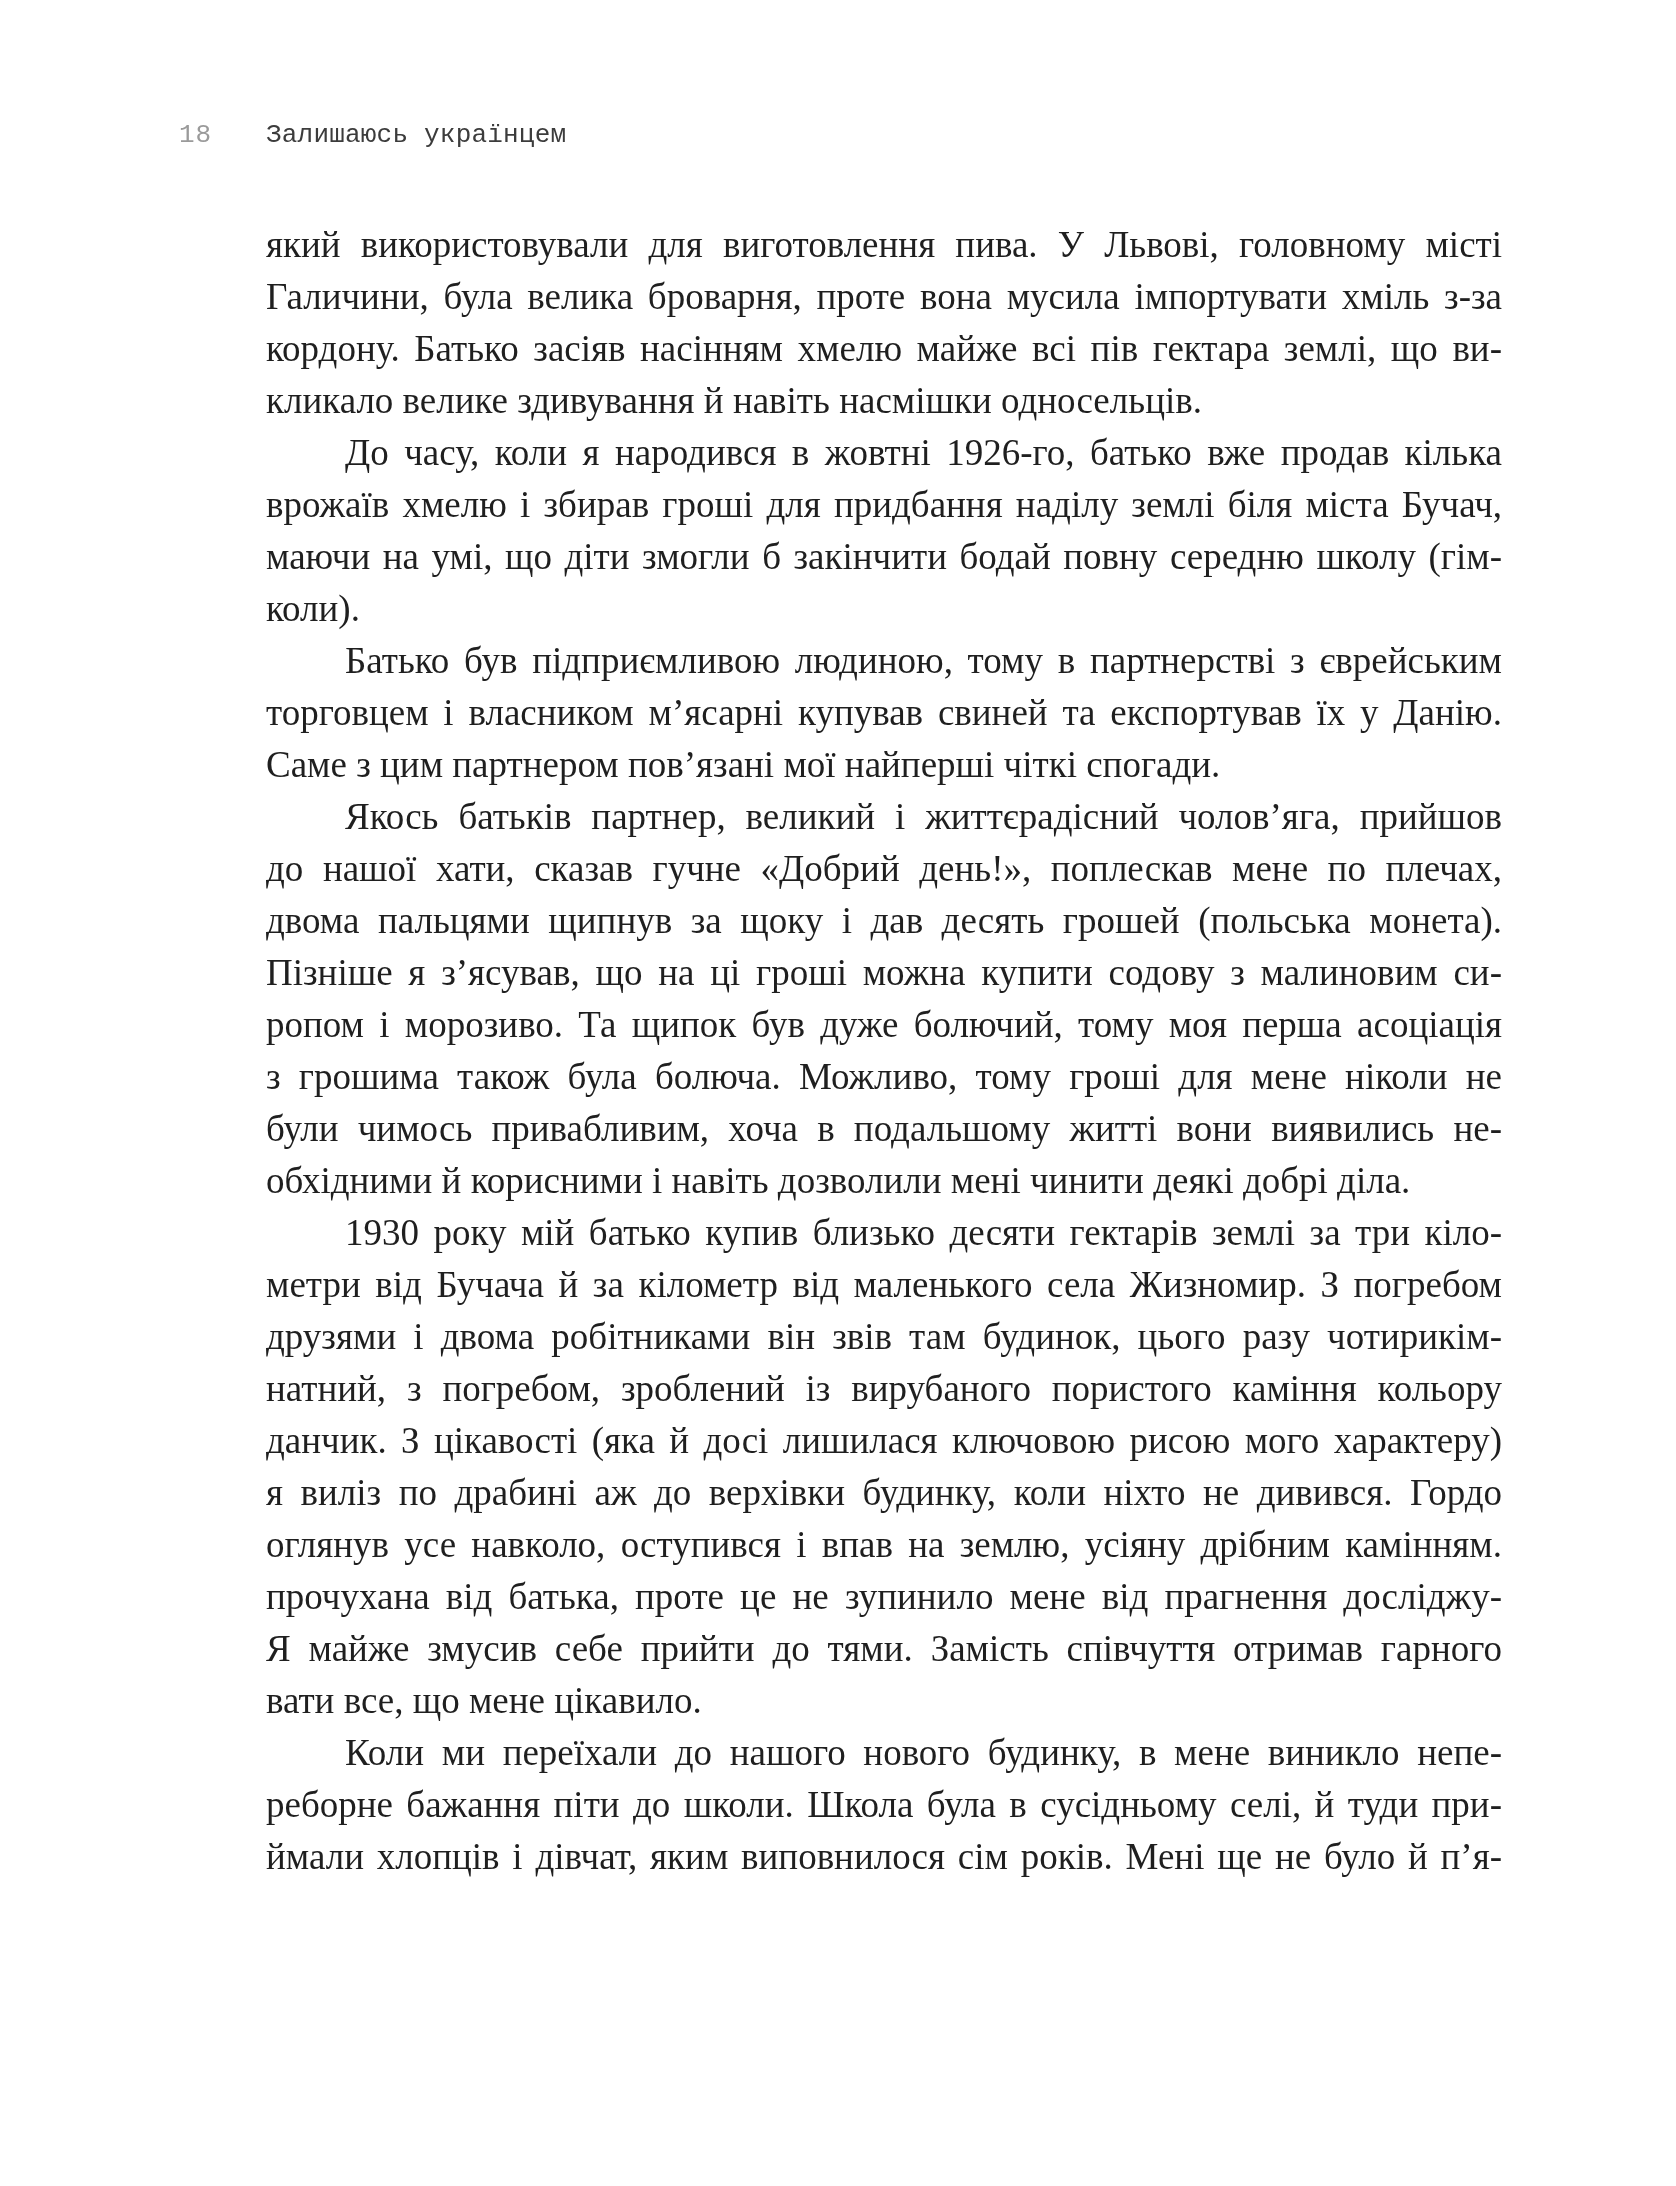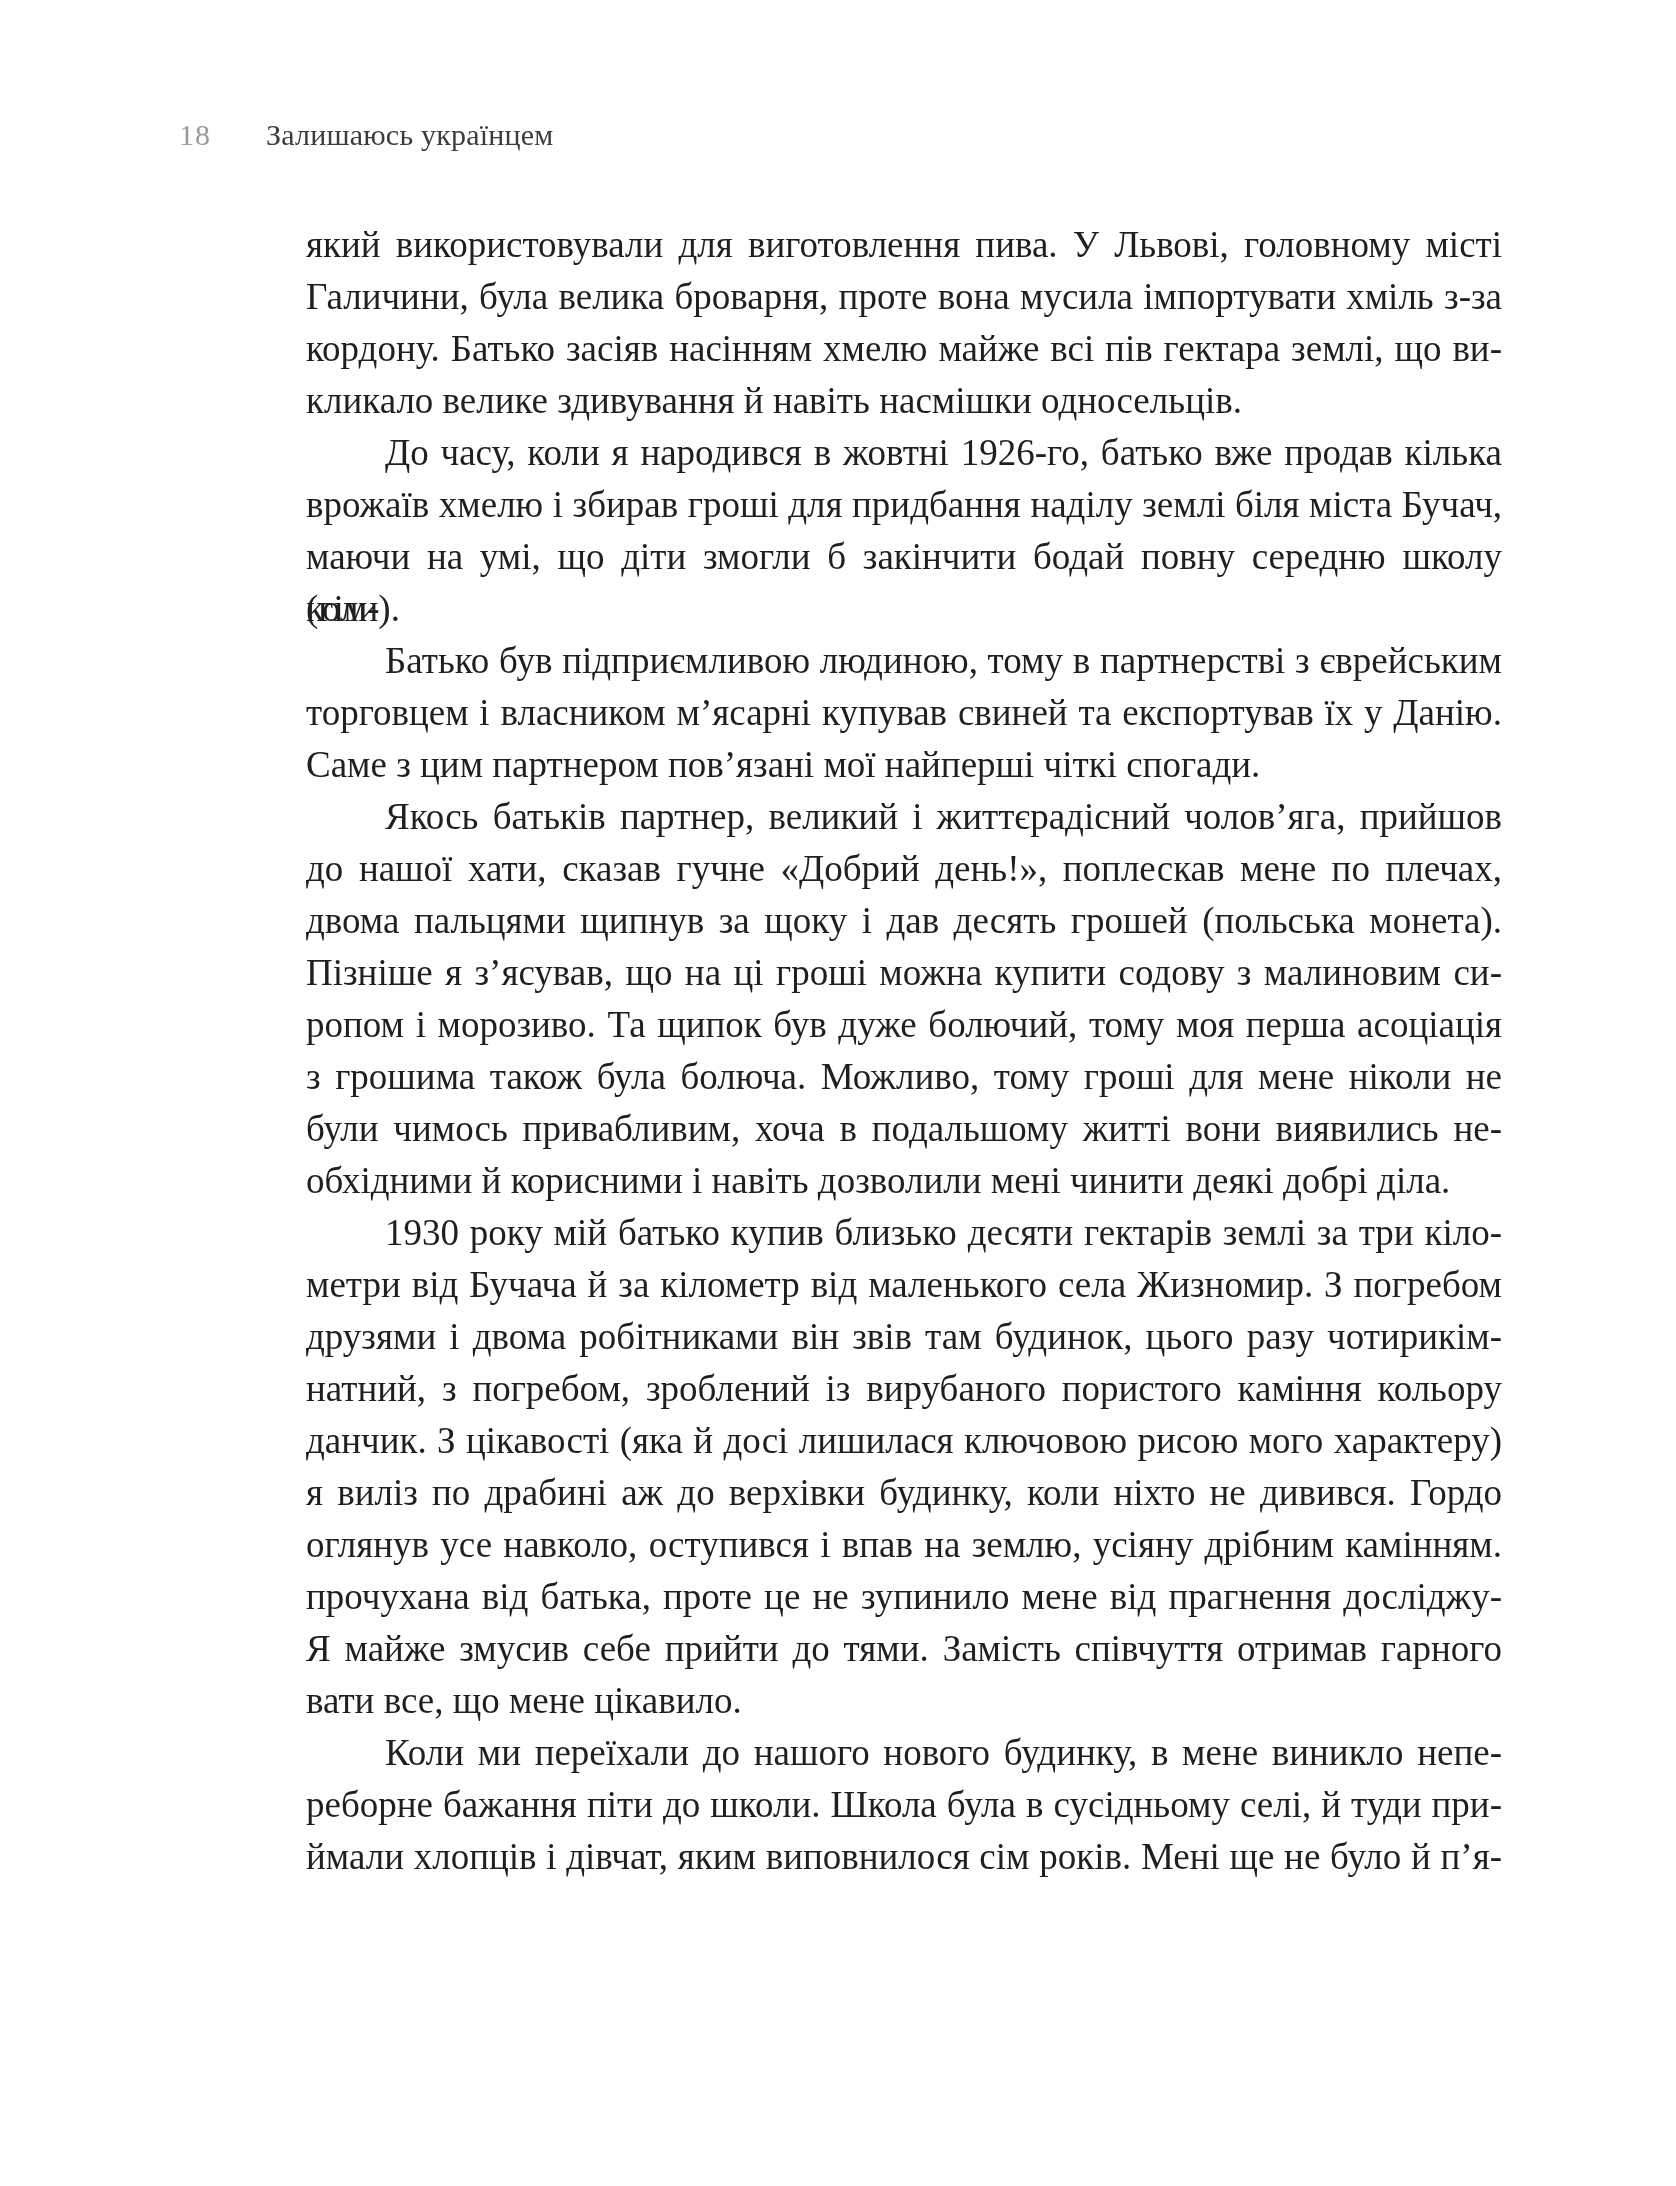--- a/index.html
+++ b/index.html
@@ -12,22 +12,22 @@
   html,body{margin:0;padding:0;}
   body{
     width:1677px;height:2186px;
     background:var(--page-bg);
     position:relative;
     font-family:"Liberation Serif","DejaVu Serif",serif;
     overflow:hidden;
   }
   .running-header{
     position:absolute;top:121px;left:0;right:4px;height:30px;
-    font-family:Liberation Serif, serif;
-    font-size:30px;line-height:28px;
+    font-family:Liberation Mono, monospace;
+    font-size:26px;line-height:28px;
   }
   .page-number{
     position:absolute;left:179px;top:0;
     color:var(--pagenum-color);
     letter-spacing:0.9px;
   }
   .running-title{
     position:absolute;left:266px;top:0;
     color:var(--title-color);
     letter-spacing:0.2px;
@@ -35,21 +35,20 @@
   .text-block{
     position:absolute;left:266px;top:219px;width:1236px;
     color:var(--body-color);
     font-size:37px;
   }
   .para{margin:0;padding:0;}
   .line{
     height:52px;line-height:52px;
     text-align:justify;
     text-align-last:justify;
-    margin-left:40px;
   }
   .line.last{
     text-align:left;
     text-align-last:left;
   }
   .line.indent{
     text-indent:79px;
   }
 </style>
 </head>

